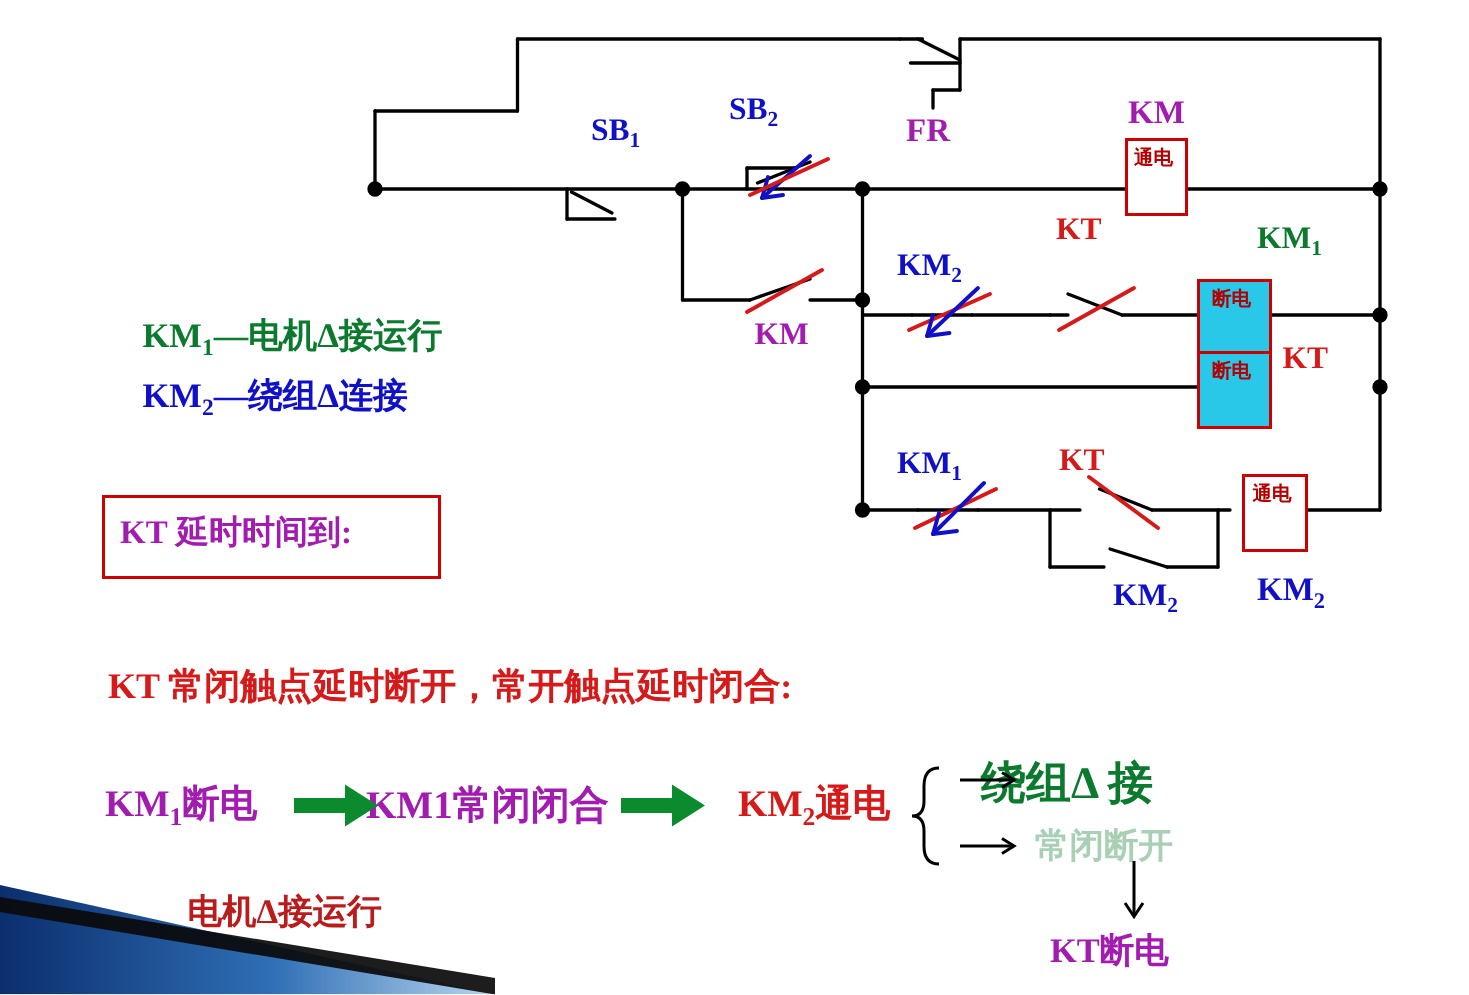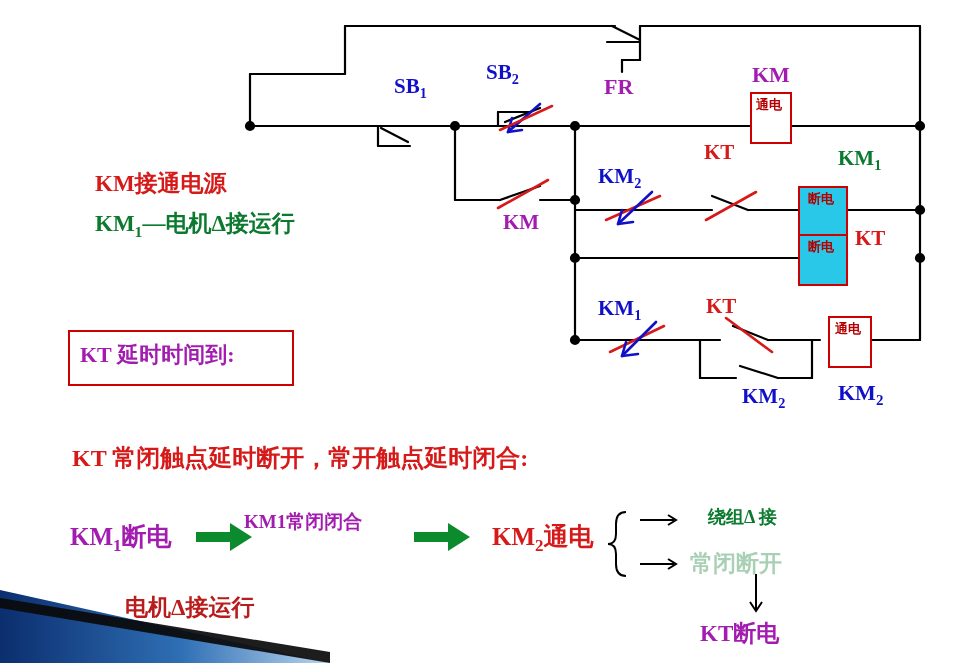--- a/index.html
+++ b/index.html
@@ -169,46 +169,46 @@
   <div class="lbl red" style="left:706px;top:296px;font-size:21px;">
     <span>KT</span>
   </div>
   <div class="lbl blue" style="left:742px;top:386px;font-size:21px;">
     <span>KM</span><sub>2</sub>
   </div>
   <div class="lbl blue" style="left:838px;top:382px;font-size:22px;">
     <span>KM</span><sub>2</sub>
   </div>
 
-  <div class="lbl red" style="left:95px;top:172px;font-size:23px;">
-    <span>KM接通电源</span>
-  </div>
   <div class="lbl green" style="left:95px;top:212px;font-size:23px;">
     <span>KM</span><sub>1</sub><span>—电机Δ接运行</span>
+  </div>
+  <div class="lbl blue" style="left:95px;top:252px;font-size:23px;">
+    <span>KM</span><sub>2</sub><span>—绕组Δ连接</span>
   </div>
 
   <div class="legendbox" style="left:68px;top:330px;width:222px;height:52px;"></div>
   <div class="lbl black" style="left:80px;top:344px;font-size:22px;">
     <span>KT</span>&nbsp;<span>延时时间到:</span>
   </div>
 
   <div class="lbl red" style="left:72px;top:446px;font-size:24px;">
     <span>KT 常闭触点延时断开，常开触点延时闭合:</span>
   </div>
 
   <div class="lbl black" style="left:70px;top:524px;font-size:25px;text-align:right;">
     <span>KM</span><sub>1</sub><span>断电</span>
   </div>
-  <div class="lbl black" style="left:244px;top:512px;font-size:19px;">
+  <div class="lbl black" style="left:244px;top:524px;font-size:26px;">
     <span>KM1常闭闭合</span>
   </div>
   <div class="lbl red" style="left:492px;top:524px;font-size:25px;">
     <span>KM</span><sub>2</sub><span>通电</span>
   </div>
-  <div class="lbl green" style="left:708px;top:508px;font-size:18px;">
+  <div class="lbl green" style="left:654px;top:508px;font-size:30px;">
     <span>绕组Δ 接</span>
   </div>
   <div class="lbl green" style="left:690px;top:552px;font-size:23px;opacity:0.35;">
     <span>常闭断开</span>
   </div>
   <div class="lbl black" style="left:700px;top:622px;font-size:23px;">
     <span>KT断电</span>
   </div>
 
   <svg class="wires" viewBox="0 0 979 663" xmlns="http://www.w3.org/2000/svg">

